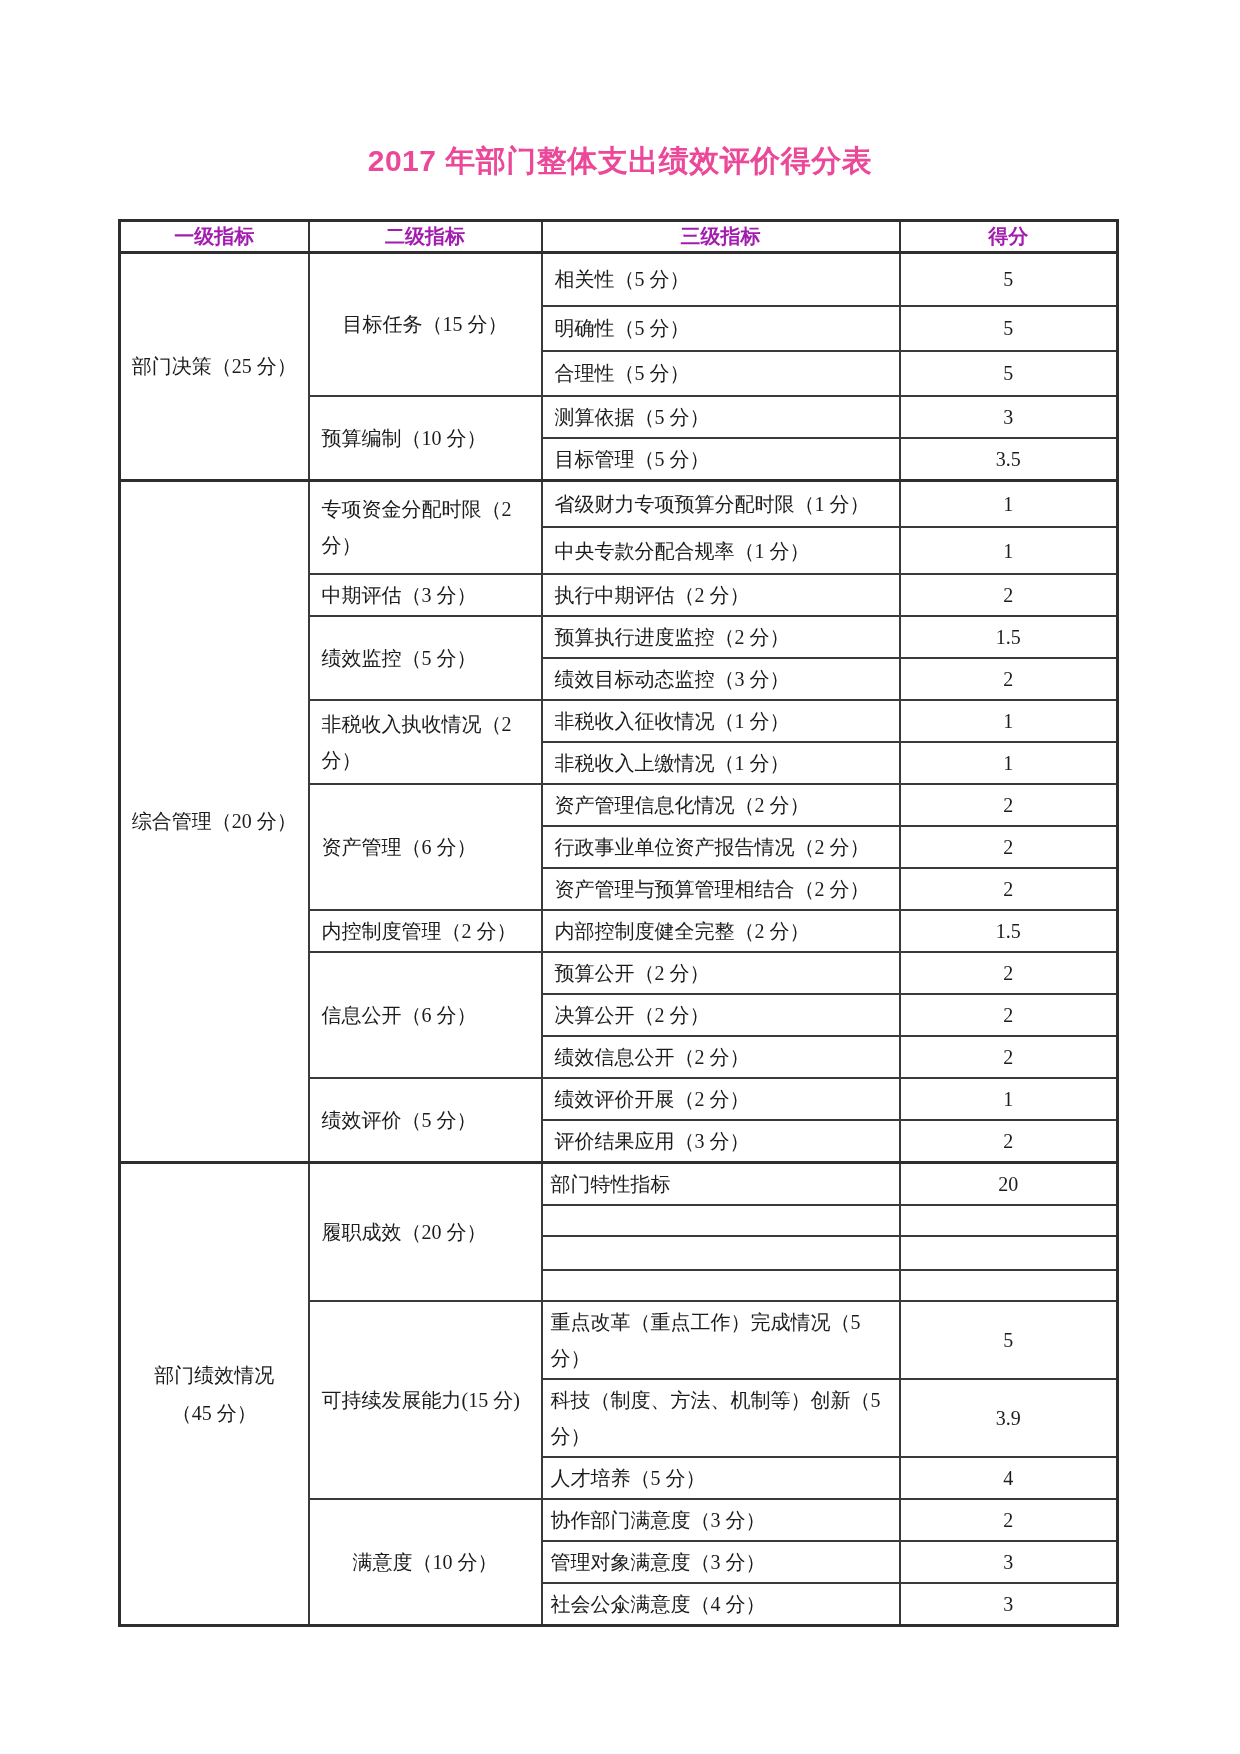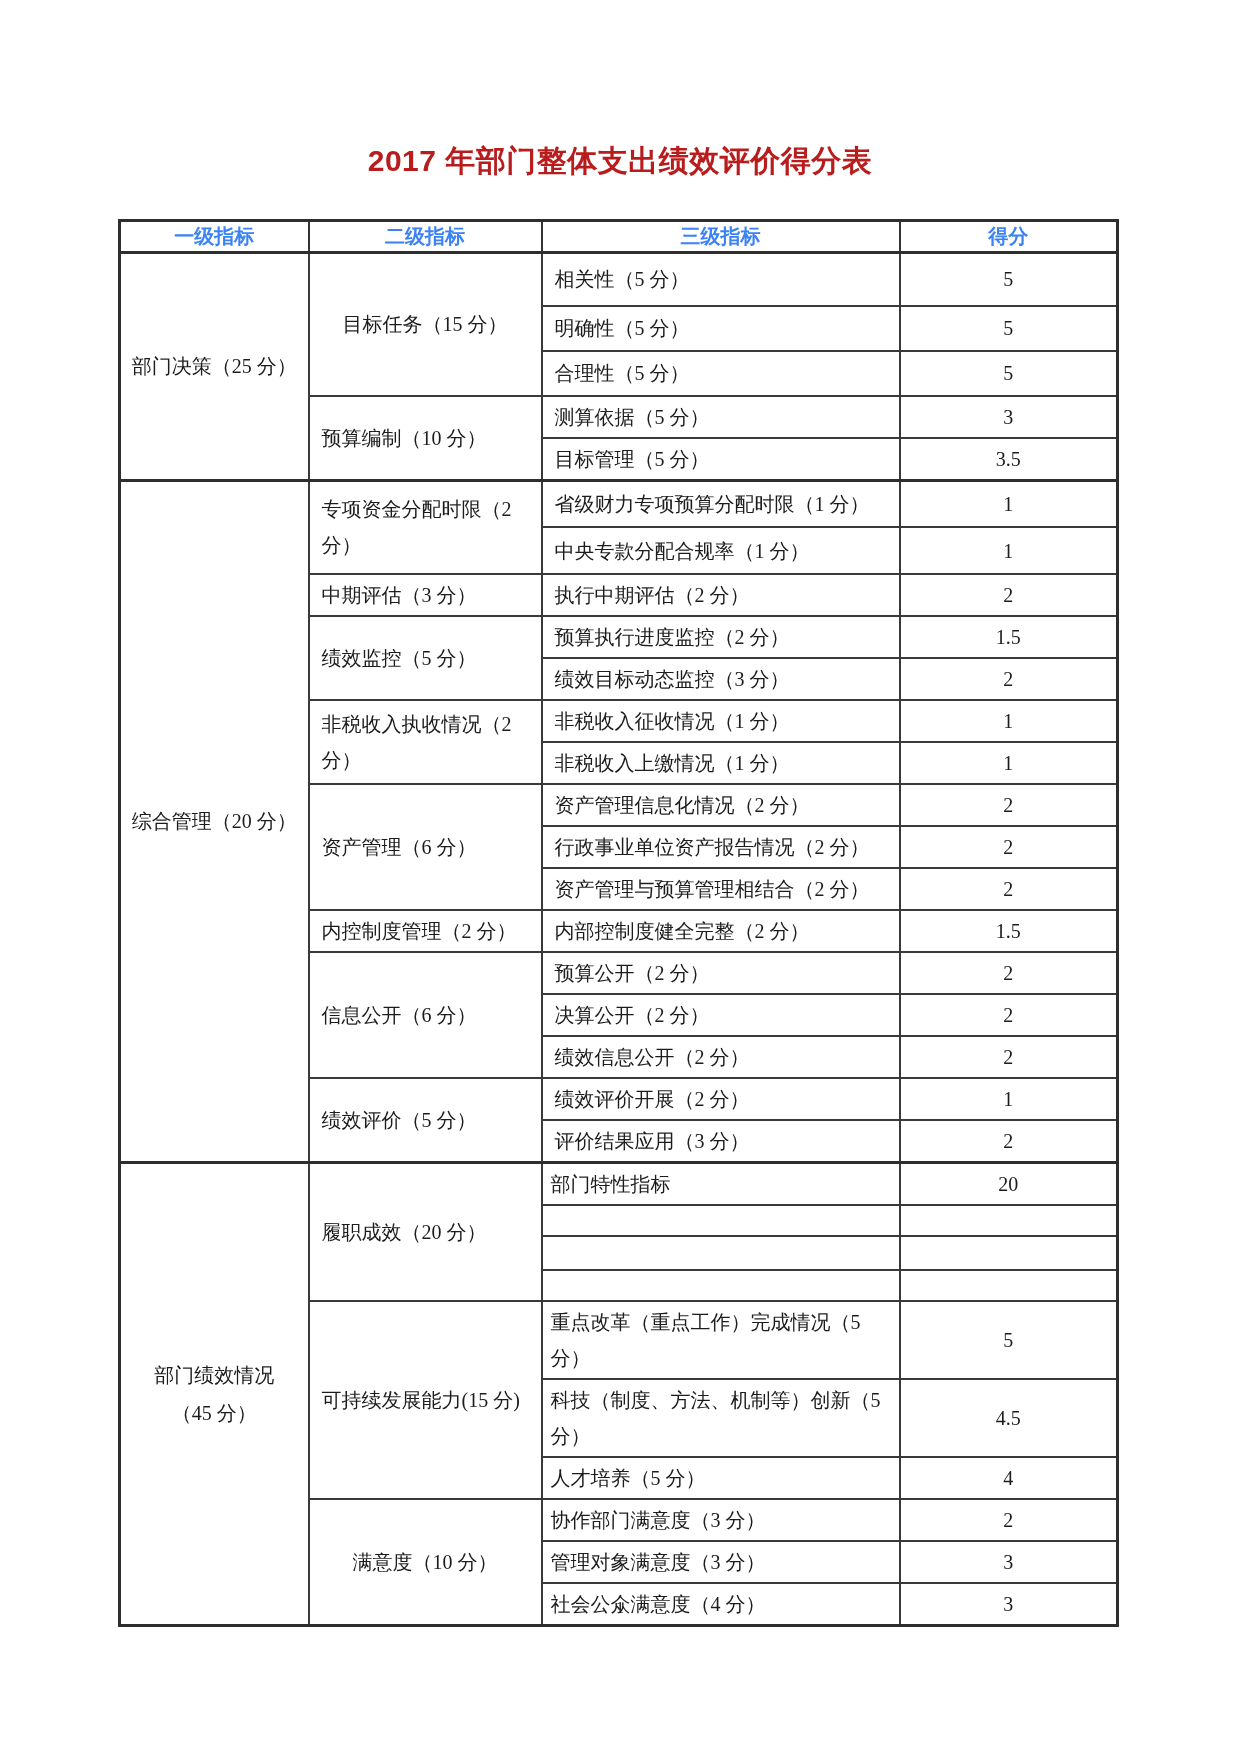--- a/index.html
+++ b/index.html
@@ -13,40 +13,40 @@
   }
   .title{
     position:absolute;
     top:141px;left:0;width:100%;
     margin:0;
     text-align:center;
     font-family:"Liberation Sans","DejaVu Sans",sans-serif;
     font-size:30px;
     font-weight:bold;
     letter-spacing:0.5px;
-    color:#b91c1c;
+    color:#ec4899;
   }
   table.score-table{
     position:absolute;
     left:118px;top:219px;
     width:998px;
     border-collapse:collapse;
     table-layout:fixed;
     border:3px solid #2e2e2e;
   }
   th{
     font-family:"Liberation Sans","DejaVu Sans",sans-serif;
     font-size:20px;
     font-weight:bold;
     text-align:center;
     vertical-align:middle;
     border:2px solid #333333;
     border-bottom:3px solid #2e2e2e;
     padding:1px 4px;
-    color:#3b82f6;
+    color:#a21caf;
   }
   td{
     border:2px solid #3a3a3a;
     font-size:20px;
     vertical-align:middle;
     padding:2px 12px;
     line-height:1.8;
     color:#1c1c1c;
     overflow:hidden;
   }
@@ -207,21 +207,21 @@
           <td class="l3"></td>
           <td class="score"></td>
         </tr>
         <tr style="height: 60px;">
           <td class="l2" rowspan="3">可持续发展能力(15 分)</td>
           <td class="l3 center">重点改革（重点工作）完成情况（5 分）</td>
           <td class="score">5</td>
         </tr>
         <tr style="height: 62px;">
           <td class="l3 center">科技（制度、方法、机制等）创新（5 分）</td>
-          <td class="score">4.5</td>
+          <td class="score">3.9</td>
         </tr>
         <tr style="height: 40px;">
           <td class="l3 center">人才培养（5 分）</td>
           <td class="score">4</td>
         </tr>
         <tr style="height: 40px;">
           <td class="l2 center" rowspan="3">满意度（10 分）</td>
           <td class="l3 center">协作部门满意度（3 分）</td>
           <td class="score">2</td>
         </tr>

